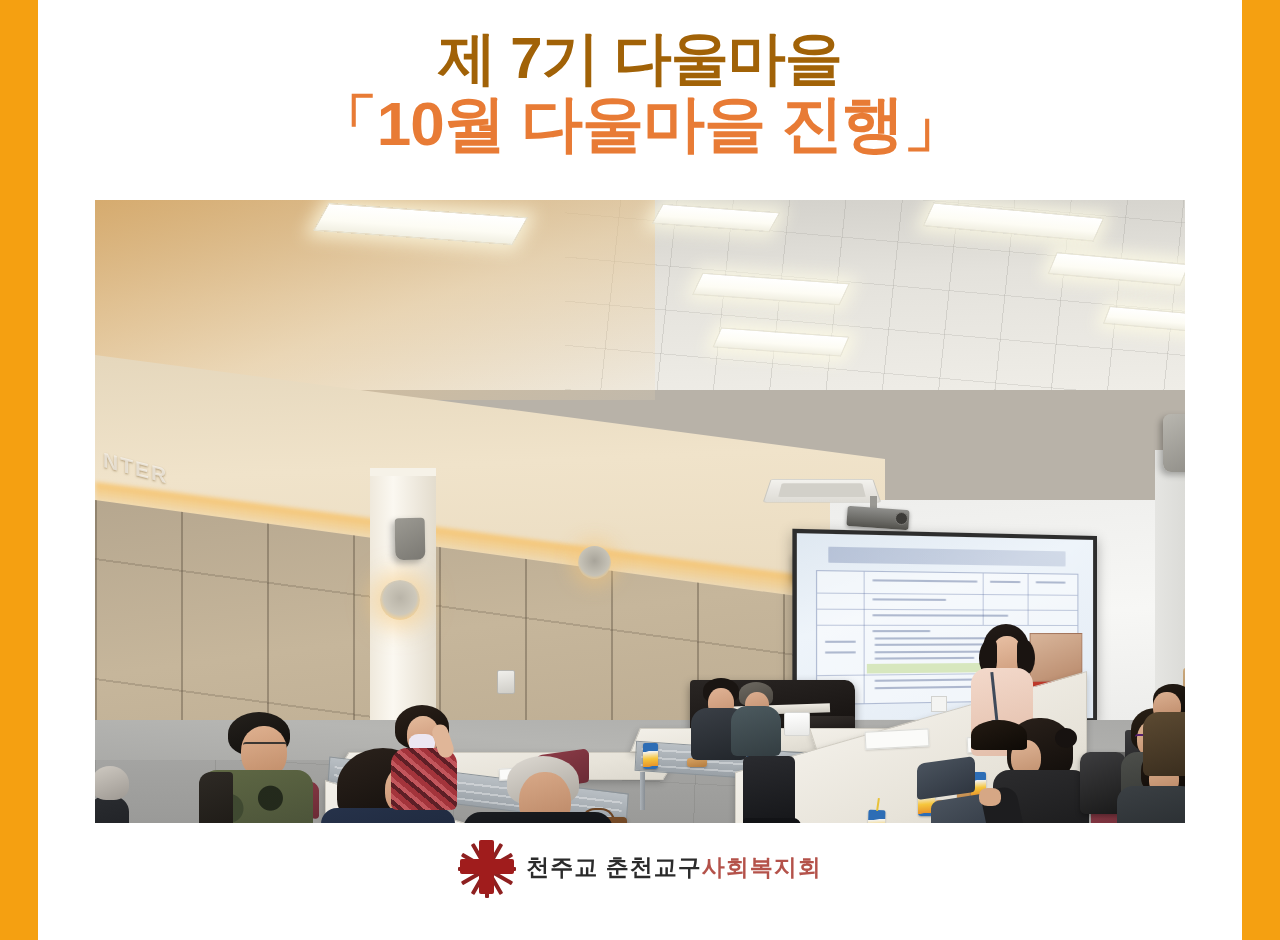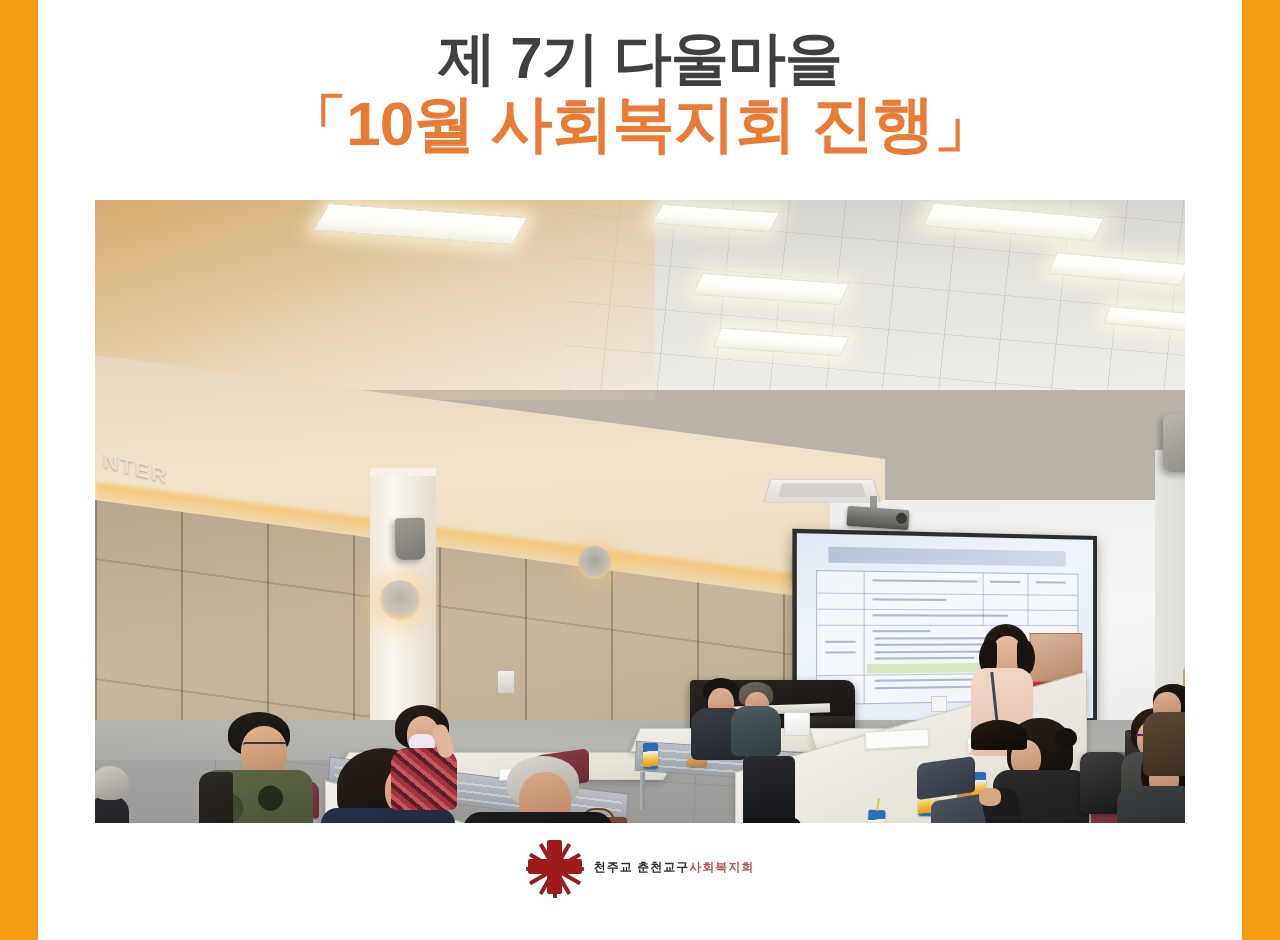--- a/index.html
+++ b/index.html
@@ -37,21 +37,21 @@
     width: 1280px;
     text-align: center;
     line-height: 1.04;
     letter-spacing: -1px;
   }
   .title-line {
     font-weight: 800;
     font-size: 58px;
     white-space: nowrap;
   }
-  .title-line-1 { color: #404040; }
+  .title-line-1 { color: #a16207; }
   .title-line-2 { color: #E87B35; font-size: 62px; margin-top: 4px; }
   .bracket { color: #E87B35; font-weight: 800; }
 
   
   #photo {
     position: absolute;
     left: 95px; top: 200px;
     width: 1090px; height: 623px;
     overflow: hidden;
     background: #b8b2a8;
@@ -485,39 +485,39 @@
     width: 54px; height: 15px;
     background: #A01C1C;
     border-radius: 2px;
   }
   .logo-text { display: flex; flex-direction: column; }
   .logo-main {
     font-size: 34px; font-weight: 800; color: #1a1a1a;
     letter-spacing: -1px; line-height: 1.05;
   }
   .logo-sub {
-    font-size: 12px; font-weight: 700;
+    font-size: 23px; font-weight: 700;
     letter-spacing: 1px; line-height: 1.2;
     margin-top: 1px;
   }
   .logo-sub .dark { color: #2b2b2b; }
   .logo-sub .red  { color: #B4524A; }
 </style>
 </head>
 <body>
 
 <div id="poster">
 
   <div class="side-bar left"></div>
   <div class="side-bar right"></div>
 
   <div id="title-block">
     <div class="title-line title-line-1">제 7기 다울마을</div>
     <div class="title-line title-line-2">
-      <span class="bracket">「</span><span>10월 사회복지회 진행</span><span class="bracket">」</span>
+      <span class="bracket">「</span><span>10월 다울마을 진행</span><span class="bracket">」</span>
     </div>
   </div>
 
   <div id="photo">
 
     <div class="ceiling"></div>
     <div class="ceiling-grid"></div>
     <div class="ceiling-warm"></div>
 
     <div class="panel-light pl7"></div>

